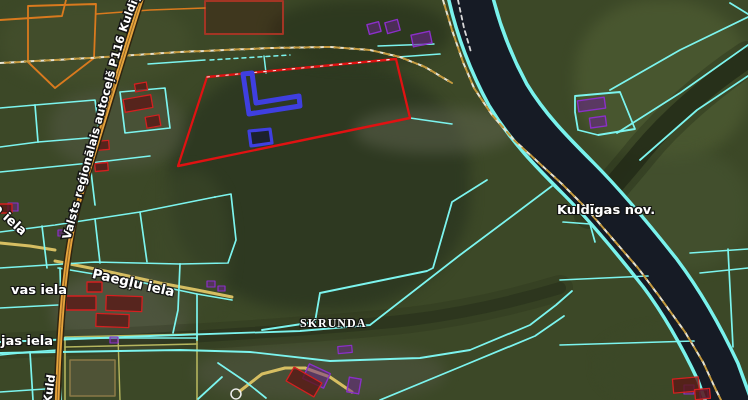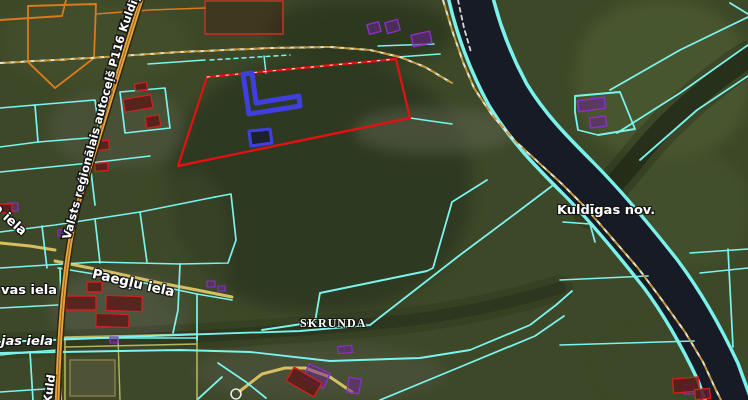--- a/index.html
+++ b/index.html
@@ -12,22 +12,22 @@
   .patch{position:absolute;border-radius:45%;filter:blur(7px);}
   #mapsvg{position:absolute;left:0;top:0;}
   .map-label{
     position:absolute;color:#fff;font-weight:bold;font-size:13px;line-height:13px;
     white-space:nowrap;
     text-shadow:-1px -1px 0 #131313,1px -1px 0 #131313,-1px 1px 0 #131313,1px 1px 0 #131313,0 0 2px #000;
   }
   .lbl-skrunda{left:300px;top:317px;font-size:12px;letter-spacing:1px;font-family:Liberation Serif, serif;}
   .lbl-kuldigas-nov{left:557px;top:203px;font-size:13px;text-align:right;}
   .lbl-paeglu{left:94px;top:267px;transform:rotate(13deg);transform-origin:left top;font-size:13.5px;}
-  .lbl-vas{left:1px;top:283px;}
-  .lbl-jas{left:1px;top:334px;font-style:italic;}
+  .lbl-vas{left:1px;top:283px;padding-left:10px;}
+  .lbl-jas{left:1px;top:334px;}
   .lbl-sa{left:-6px;top:196px;transform:rotate(42deg);transform-origin:left top;}
   text.halo{fill:#fff;stroke:#161616;stroke-width:3px;paint-order:stroke;font-weight:bold;
     font-family:"DejaVu Sans","Liberation Sans",sans-serif;}
 </style>
 </head>
 <body>
 
 <div id="viewport">
   <div id="bg">
       <div class="patch" style="left: 170px; top: 60px; width: 300px; height: 250px; background: rgb(43, 54, 32); opacity: 0.8;"></div>

